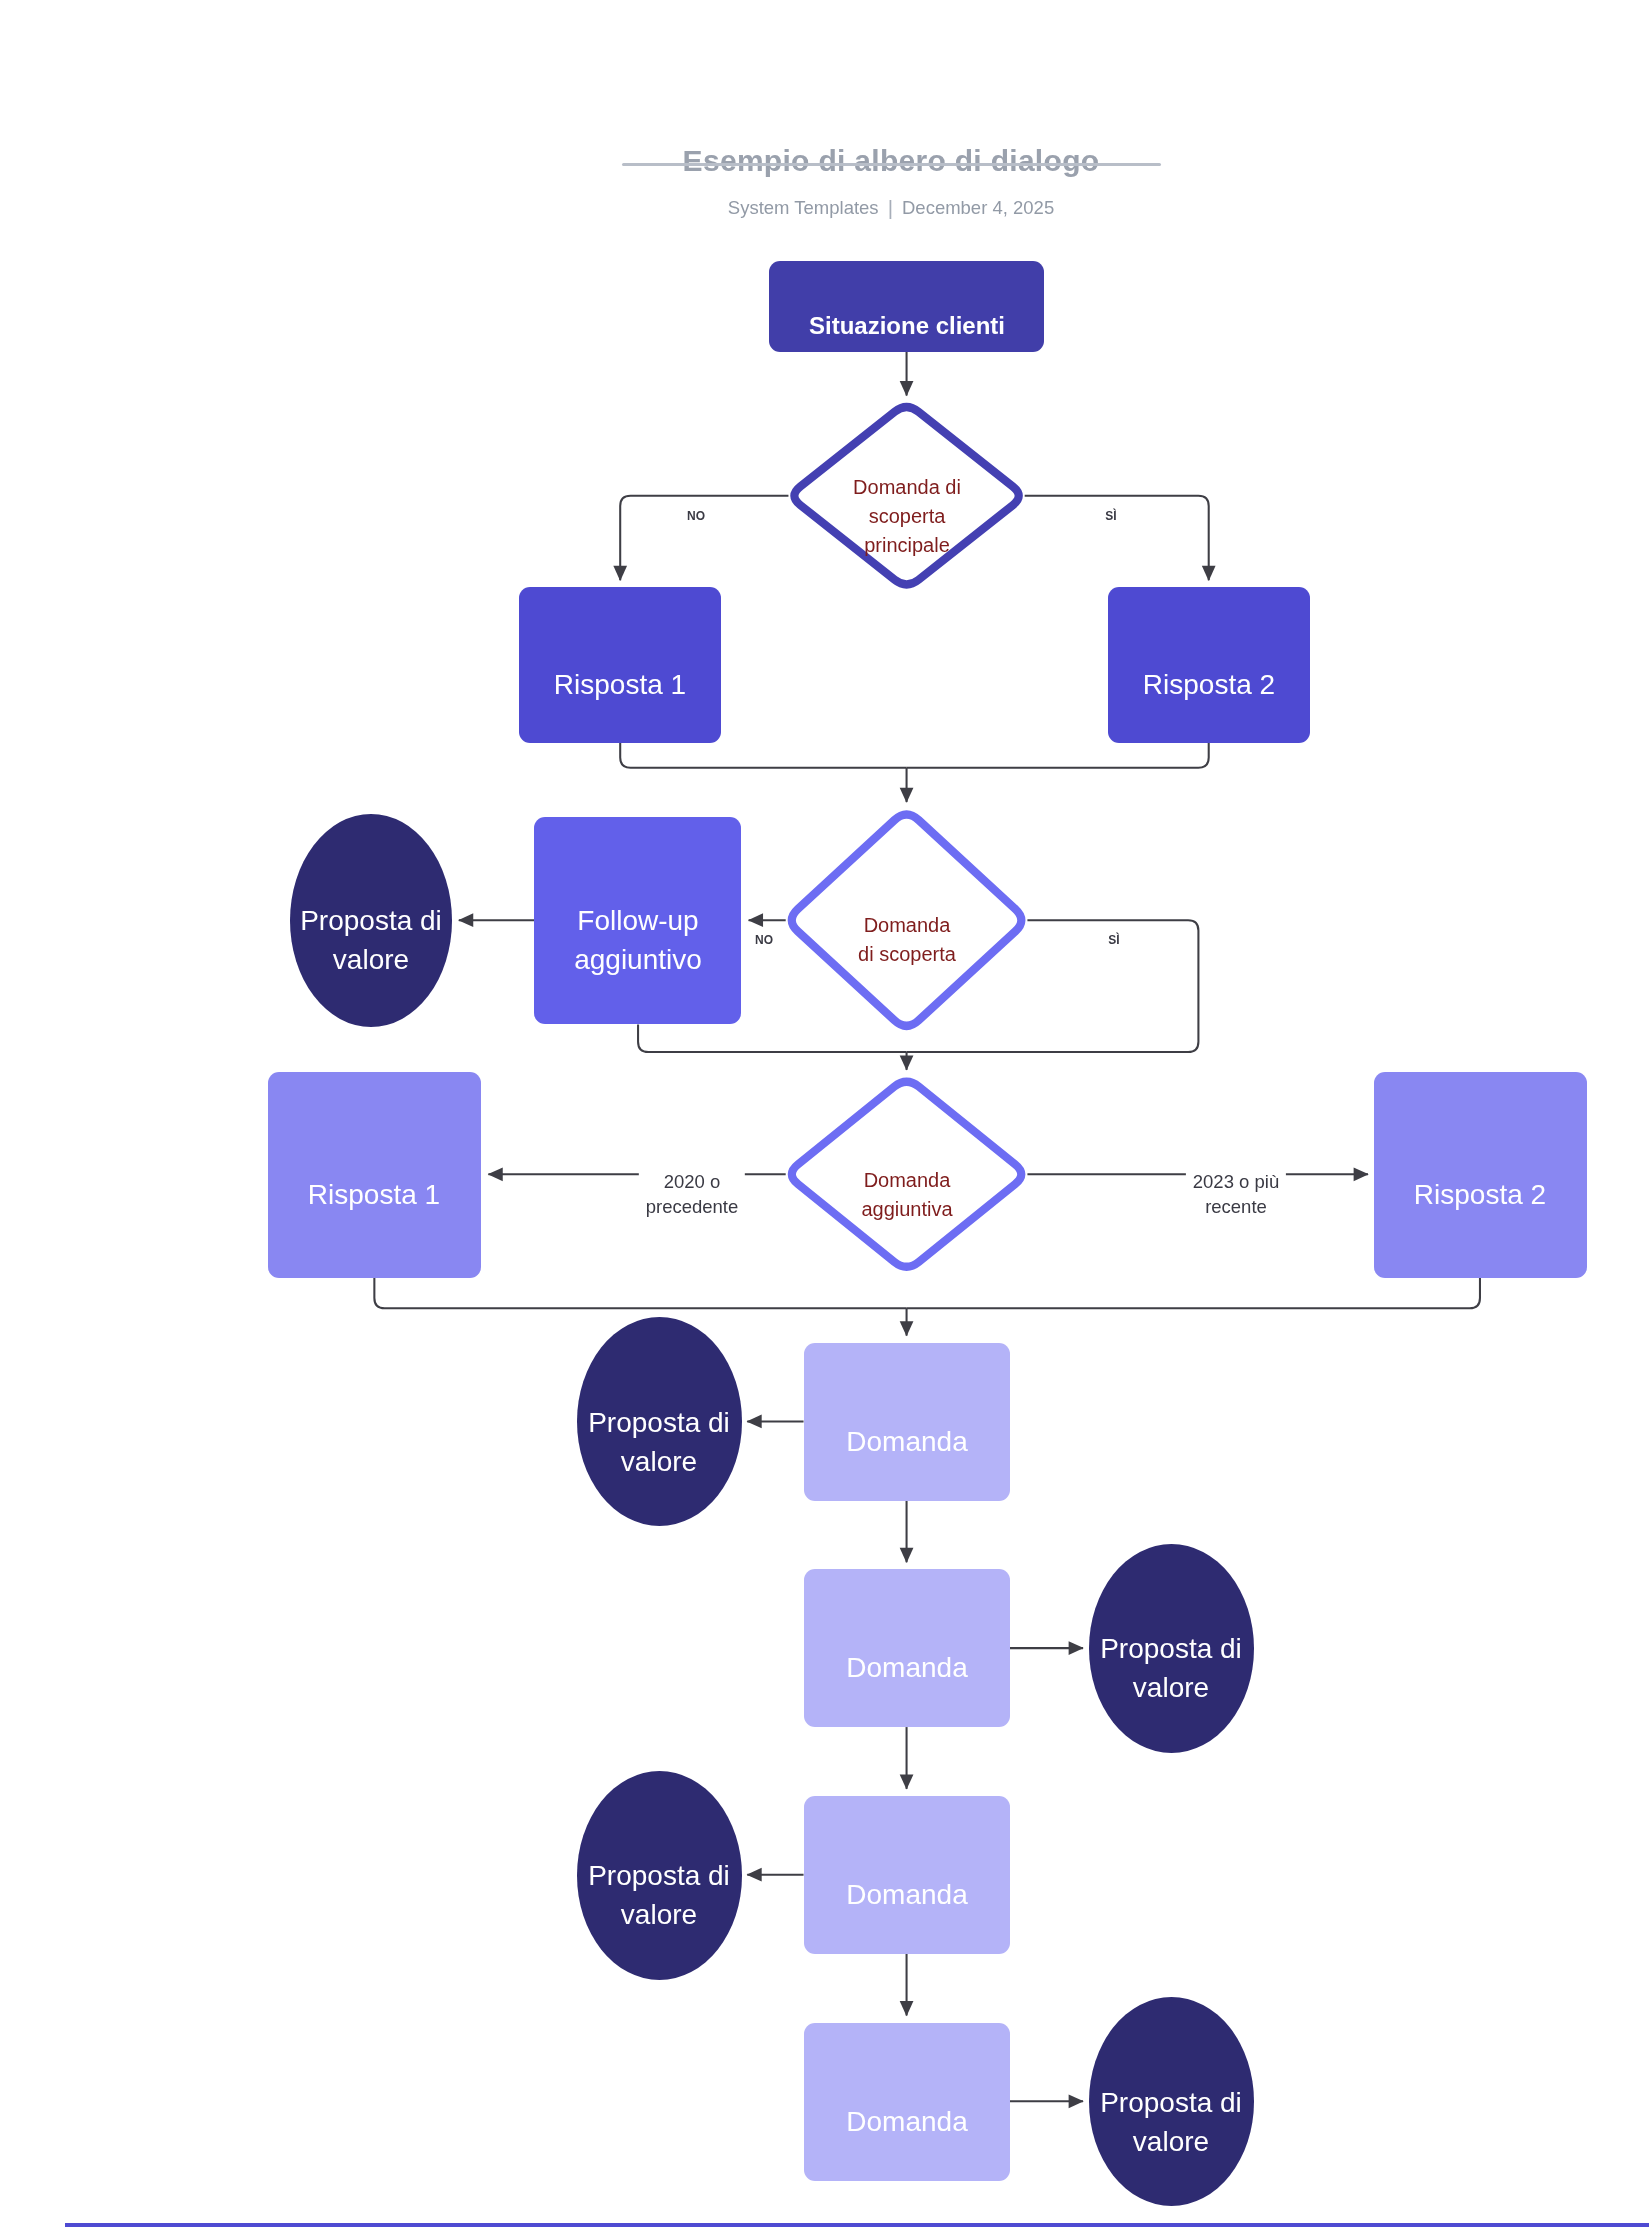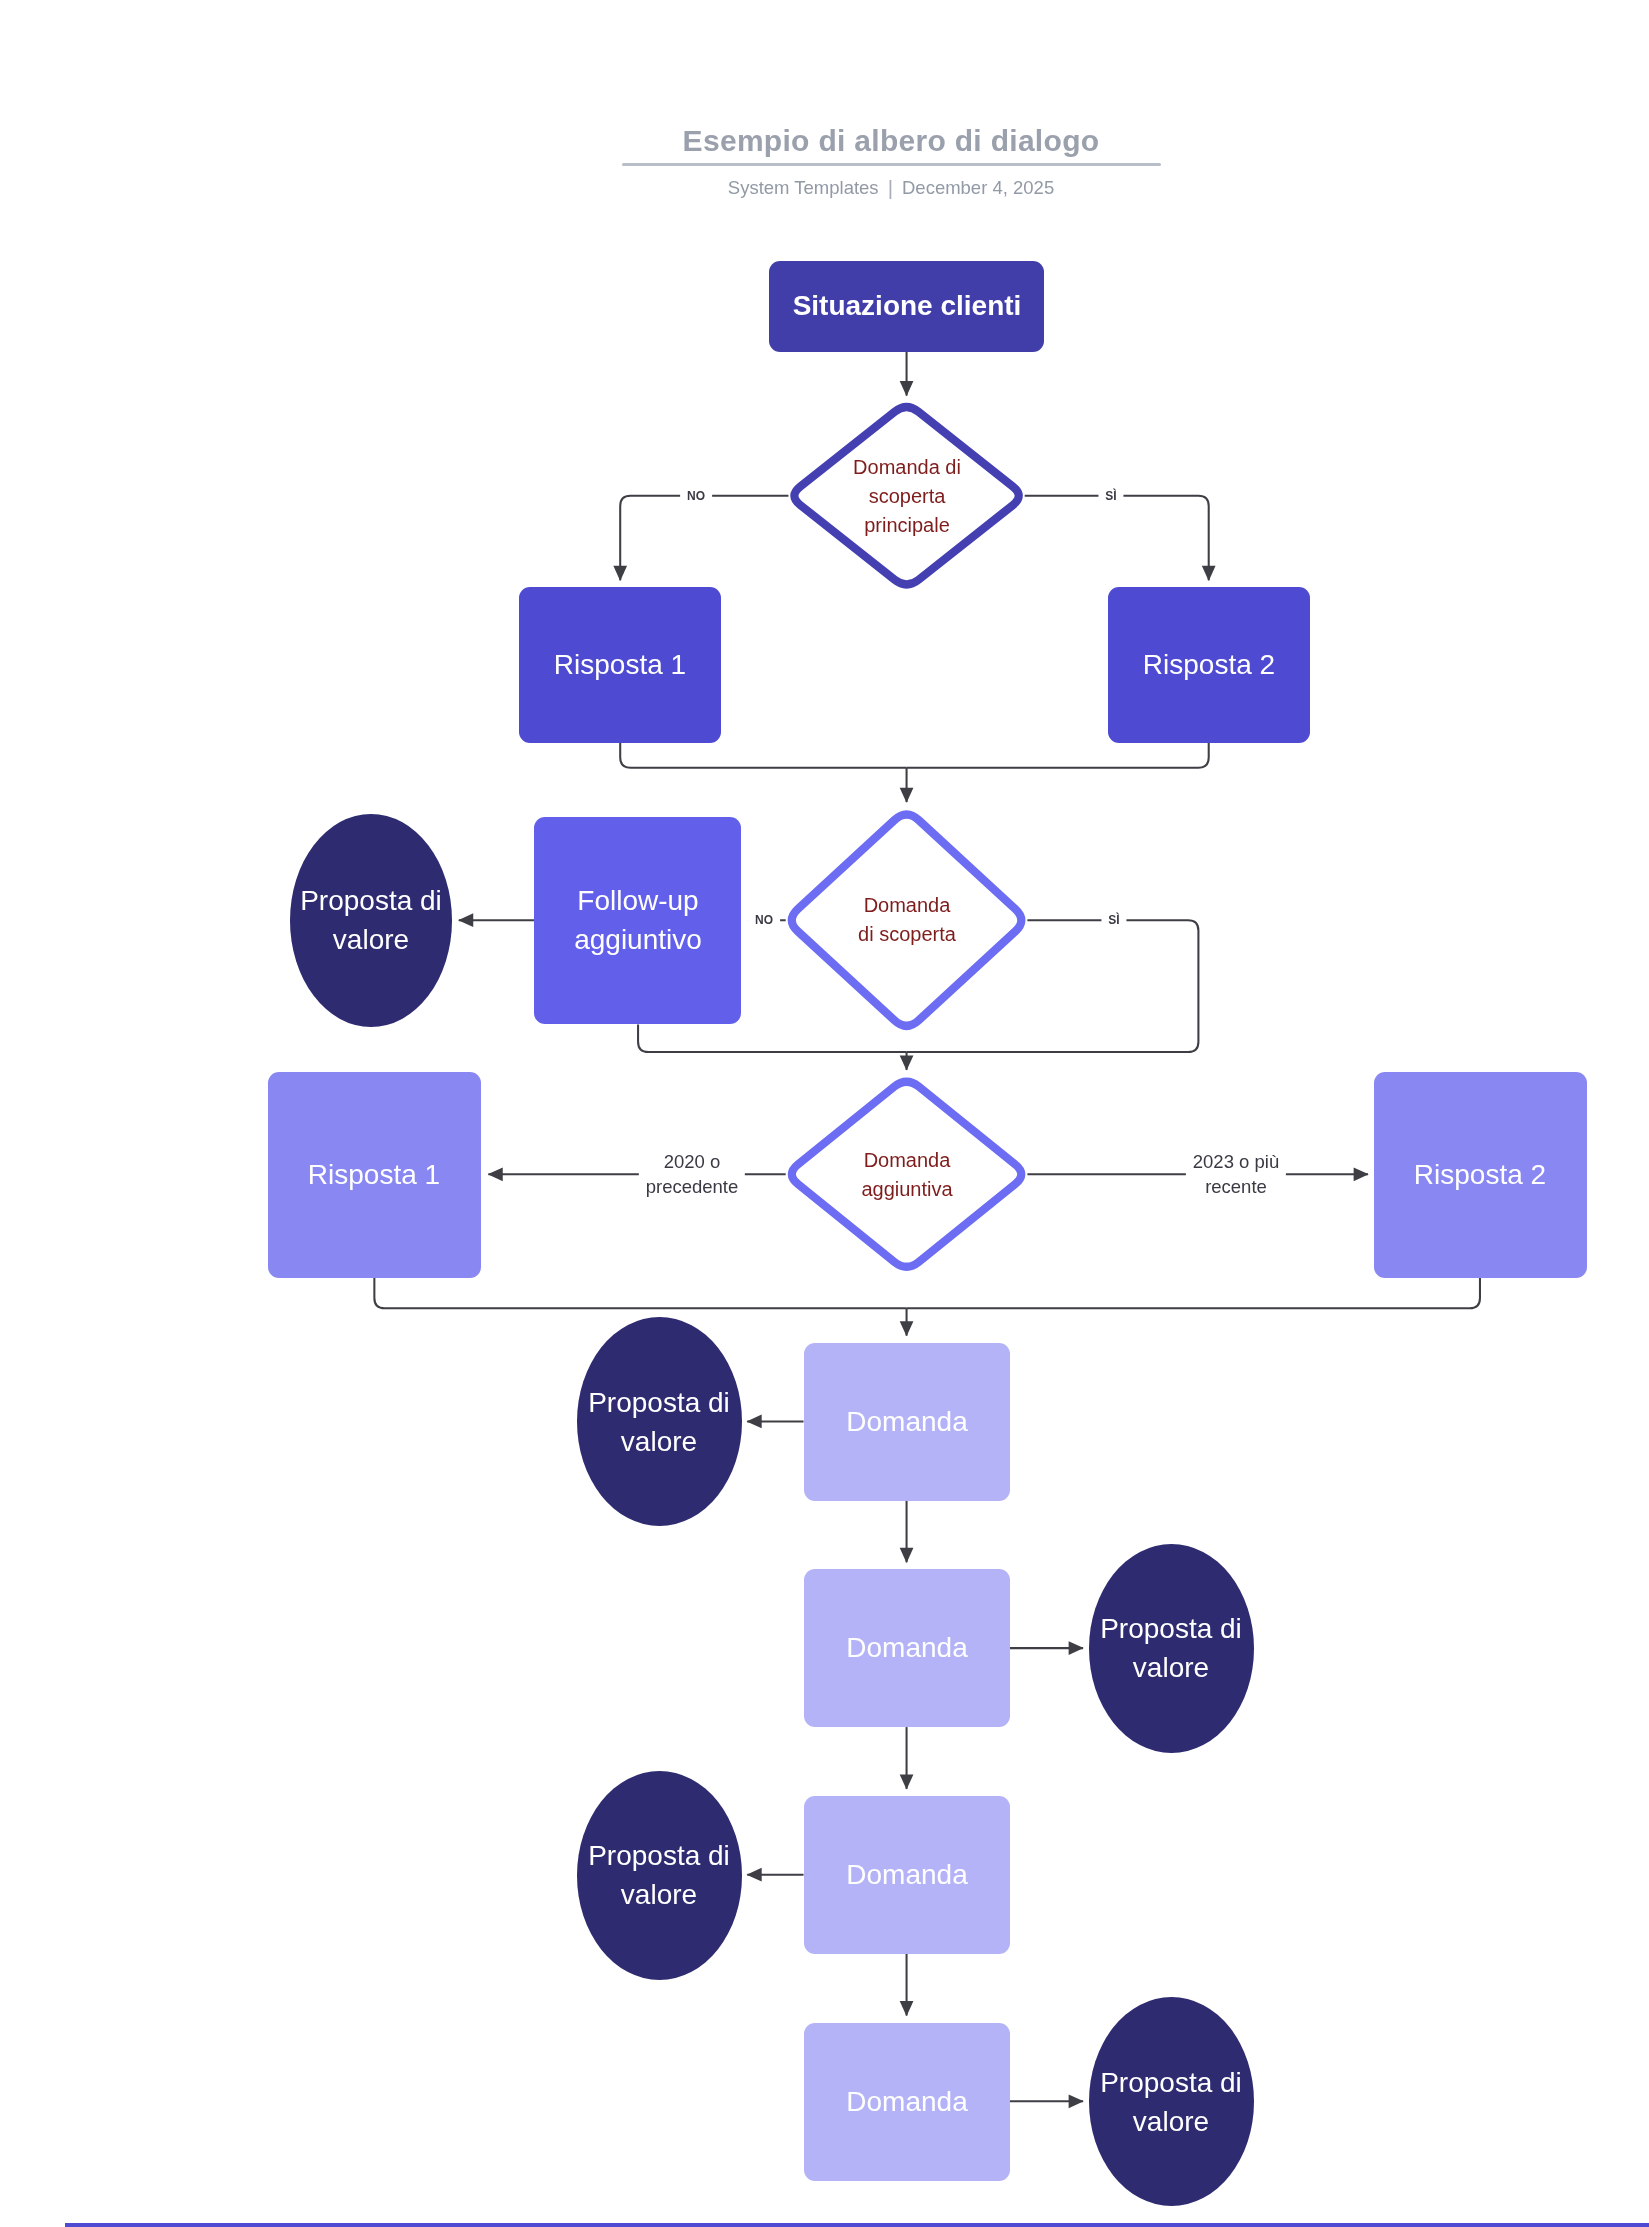--- a/index.html
+++ b/index.html
@@ -6,21 +6,21 @@
   #canvas{
     position:relative;
     width:1649px;height:2227px;
     background:#ffffff;
     font-family:"Liberation Sans", sans-serif;
     overflow:hidden;
   }
   #wires{position:absolute;left:0;top:0;width:1649px;height:2227px;}
 
   .abs{position:absolute;}
-  .center{transform:translate(-50%,-50%);}
+  .center{transform:translate(-50%,-50%);margin-top:20px;}
 
   
   .doc-title{
     color:#9AA1AD;font-size:30px;font-weight:bold;letter-spacing:0.3px;
     white-space:nowrap;text-align:center;
   }
   .title-rule{background:#B8BEC8;height:3.4px;border-radius:2.1px;}
   .doc-sub{
     display:flex;align-items:center;gap:9px;
     color:#929AA6;font-size:18.5px;white-space:nowrap;
@@ -112,21 +112,21 @@
 
   <div class="abs center doc-title" style="left:891px;top:141px;">Esempio di albero di dialogo</div>
   <div class="abs title-rule" style="left:622px;top:163px;width:539px;"></div>
   <div class="abs center doc-sub" style="left:891px;top:188px;">
     <span>System Templates</span>
     <span class="sep">|</span>
     <span>December 4, 2025</span>
   </div>
 
   <div class="abs flow-box box-start" style="left:769px;top:261px;width:275px;height:91px;"></div>
-  <div class="abs center node-label" style="left:907px;top:306px;font-weight:bold;font-size:28px;">Situazione clienti</div>
+  <div class="abs center node-label" style="left:907px;top:306px;font-weight:bold;font-size:24px;">Situazione clienti</div>
 
   <div class="abs center diamond-label" style="left:907px;top:496px;width:158px;">Domanda di
 scoperta
 principale</div>
 
   <div class="abs center edge-pill bold" style="left:696px;top:496px;">NO</div>
   <div class="abs center edge-pill bold" style="left:1111px;top:496px;">SÌ</div>
 
   <div class="abs flow-box box-answer-dark" style="left:519px;top:587px;width:202px;height:156px;"></div>
   <div class="abs center node-label" style="left:620px;top:665px;">Risposta 1</div>

